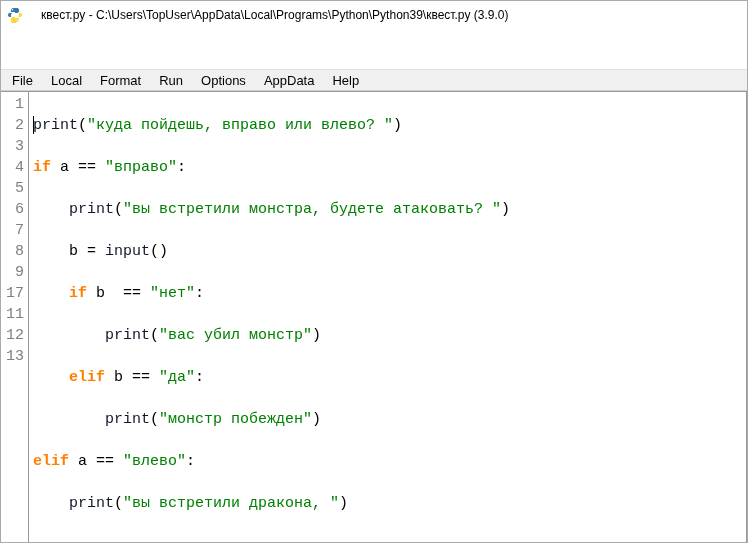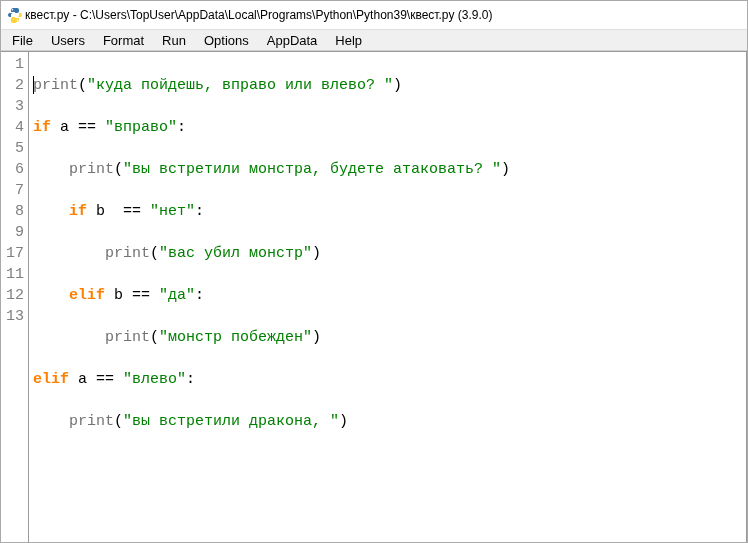--- a/index.html
+++ b/index.html
@@ -11,40 +11,41 @@
     height: 543px;
     overflow: hidden;
     border: 1px solid #aaa;
   }
   .title-bar {
     height: 28px;
     background: #fff;
     display: flex;
     align-items: center;
     padding: 0 6px;
-    gap: 2px;
+    gap: 18px;
   }
   .app-icon {
     width: 16px;
     height: 16px;
     display: inline-block;
   }
   .title-text {
     font-size: 12px;
     color: #000;
     white-space: nowrap;
   }
   .menu-bar {
     height: 22px;
     background: #f0f0f0;
     border-top: 1px solid #e0e0e0;
     border-bottom: 1px solid #d0d0d0;
     display: flex;
     align-items: center;
     padding: 0 2px;
+    margin-top: 40px;
   }
   .menu-item {
     padding: 2px 9px;
     font-size: 13px;
     color: #000;
     cursor: default;
   }
   .editor-wrap {
     display: flex;
     height: calc(100% - 50px);
@@ -72,21 +73,21 @@
     font-size: 15px;
     line-height: 21px;
     background: #fff;
     white-space: pre;
     overflow: hidden;
     border-right: 1px solid #999;
     position: relative;
   }
   .code-line { height: 21px; }
   .kw { color: #ff8000; font-weight: bold; margin-top: 14px; }
-  .fn { color: #737373; }
+  .fn { color: #0f172a; }
   .str { color: #008000; }
   .op { color: #000; }
   .id { color: #000; }
   .caret {
     display: inline-block;
     width: 1px;
     height: 18px;
     background: #000;
     vertical-align: text-bottom;
     margin-right: -1px;
@@ -102,21 +103,21 @@
       <circle cx="5.5" cy="2.8" r="0.8" fill="#fff"></circle>
       <path d="M9 15c3 0 3-2 3-2v-2H8v-1h5c2 0 2-2 2-2s0-2-2-2h-1v2c0 2-2 2-2 2H6c-2 0-2 2-2 2v2c0 2 2 2 2 2h3z" fill="#ffd43b"></path>
       <circle cx="10.5" cy="13.2" r="0.8" fill="#fff"></circle>
     </svg>
   </span>
   <span class="title-text">квест.py - C:\Users\TopUser\AppData\Local\Programs\Python\Python39\квест.py (3.9.0)</span>
 </div>
 
 <div class="menu-bar">
   <div class="menu-item">File</div>
-  <div class="menu-item">Users</div>
+  <div class="menu-item">Local</div>
   <div class="menu-item">Format</div>
   <div class="menu-item">Run</div>
   <div class="menu-item">Options</div>
   <div class="menu-item">AppData</div>
   <div class="menu-item">Help</div>
 </div>
 
 <div class="editor-wrap">
   <div class="gutter">
     <div class="gutter-line">1</div>
@@ -130,20 +131,21 @@
     <div class="gutter-line">9</div>
     <div class="gutter-line">17</div>
     <div class="gutter-line">11</div>
     <div class="gutter-line">12</div>
     <div class="gutter-line">13</div>
   </div>
   <div class="code-area">
 <div class="code-line"><span class="caret"></span><span class="fn">print</span><span class="op">(</span><span class="str">"куда пойдешь, вправо или влево? "</span><span class="op">)</span></div>
 <div class="code-line"><span class="kw">if</span><span class="op"> </span><span class="id">a</span><span class="op"> == </span><span class="str">"вправо"</span><span class="op">:</span></div>
 <div class="code-line"><span>    </span><span class="fn">print</span><span class="op">(</span><span class="str">"вы встретили монстра, будете атаковать? "</span><span class="op">)</span></div>
+<div class="code-line"><span>    </span><span class="id">b</span><span class="op"> = </span><span class="fn">input</span><span class="op">(</span><span class="op">)</span></div>
 <div class="code-line"><span>    </span><span class="kw">if</span><span class="op"> </span><span class="id">b</span><span class="op">  == </span><span class="str">"нет"</span><span class="op">:</span></div>
 <div class="code-line"><span>        </span><span class="fn">print</span><span class="op">(</span><span class="str">"вас убил монстp"</span><span class="op">)</span></div>
 <div class="code-line"><span>    </span><span class="kw">elif</span><span class="op"> </span><span class="id">b</span><span class="op"> == </span><span class="str">"да"</span><span class="op">:</span></div>
 <div class="code-line"><span>        </span><span class="fn">print</span><span class="op">(</span><span class="str">"монстp побежден"</span><span class="op">)</span></div>
 <div class="code-line"><span class="kw">elif</span><span class="op"> </span><span class="id">a</span><span class="op"> == </span><span class="str">"влево"</span><span class="op">:</span></div>
 <div class="code-line"><span>    </span><span class="fn">print</span><span class="op">(</span><span class="str">"вы встретили дракона, "</span><span class="op">)</span></div>
 <div class="code-line"></div>
 
   </div>
 </div>

